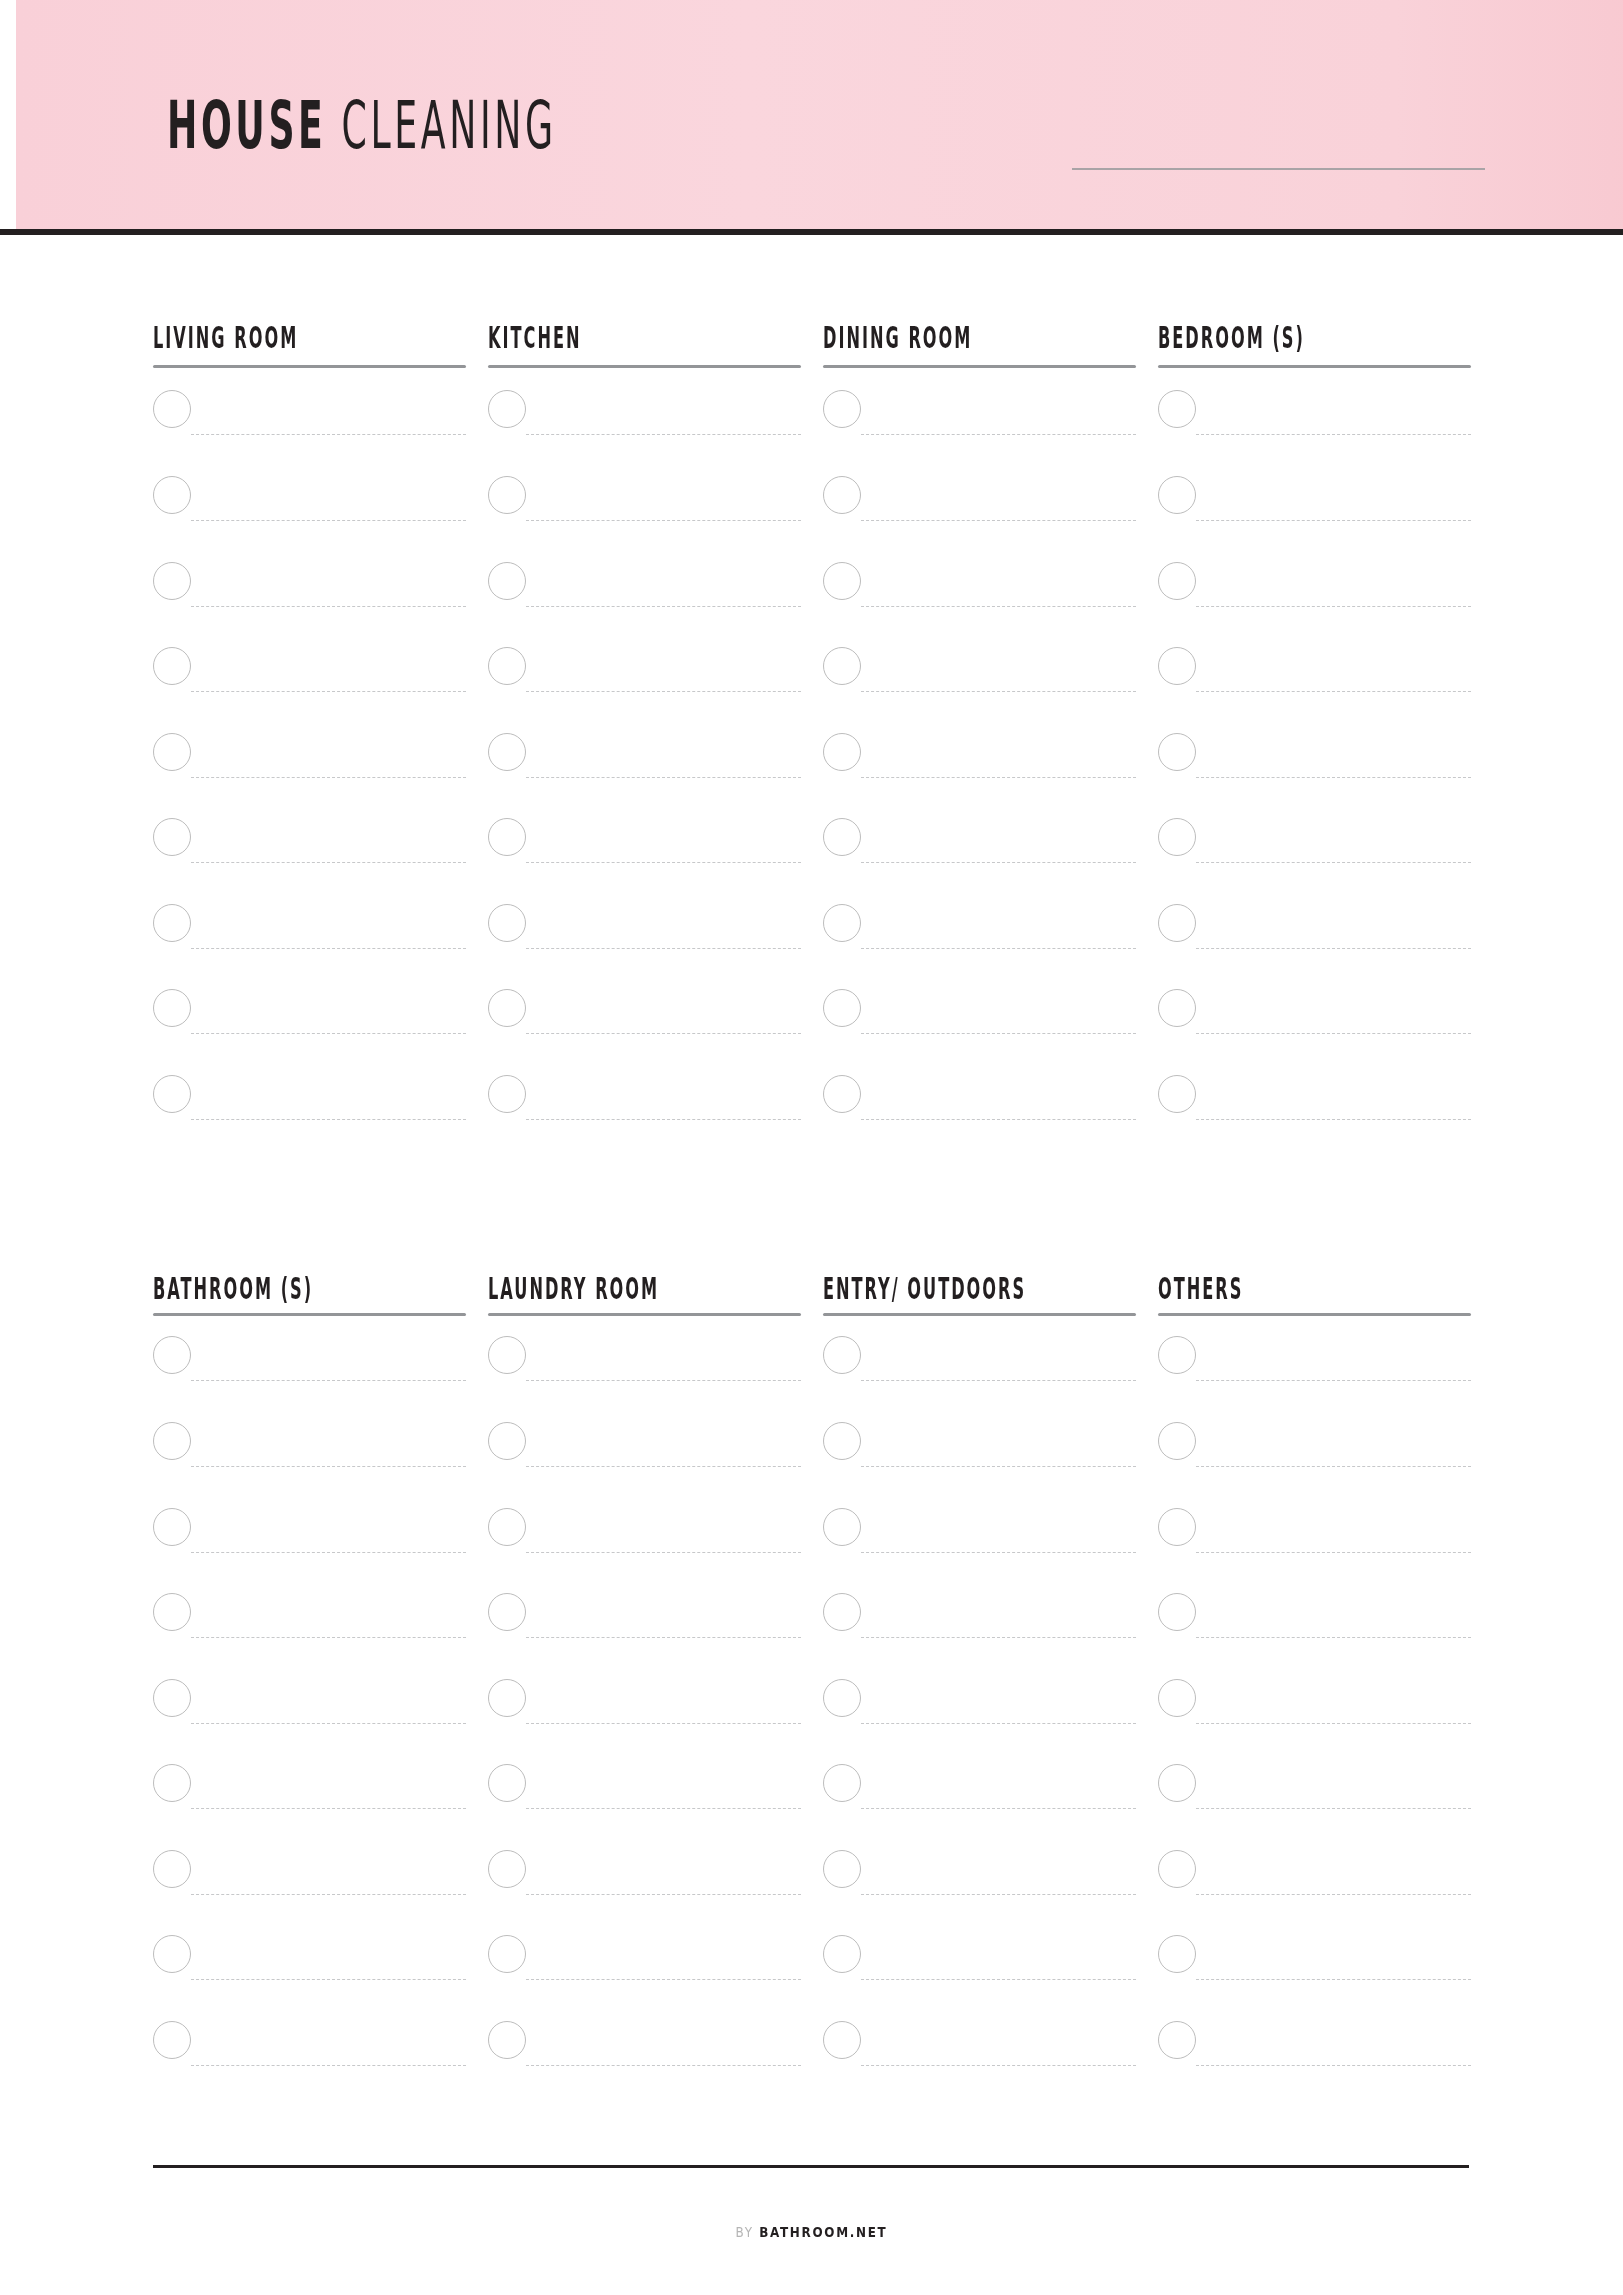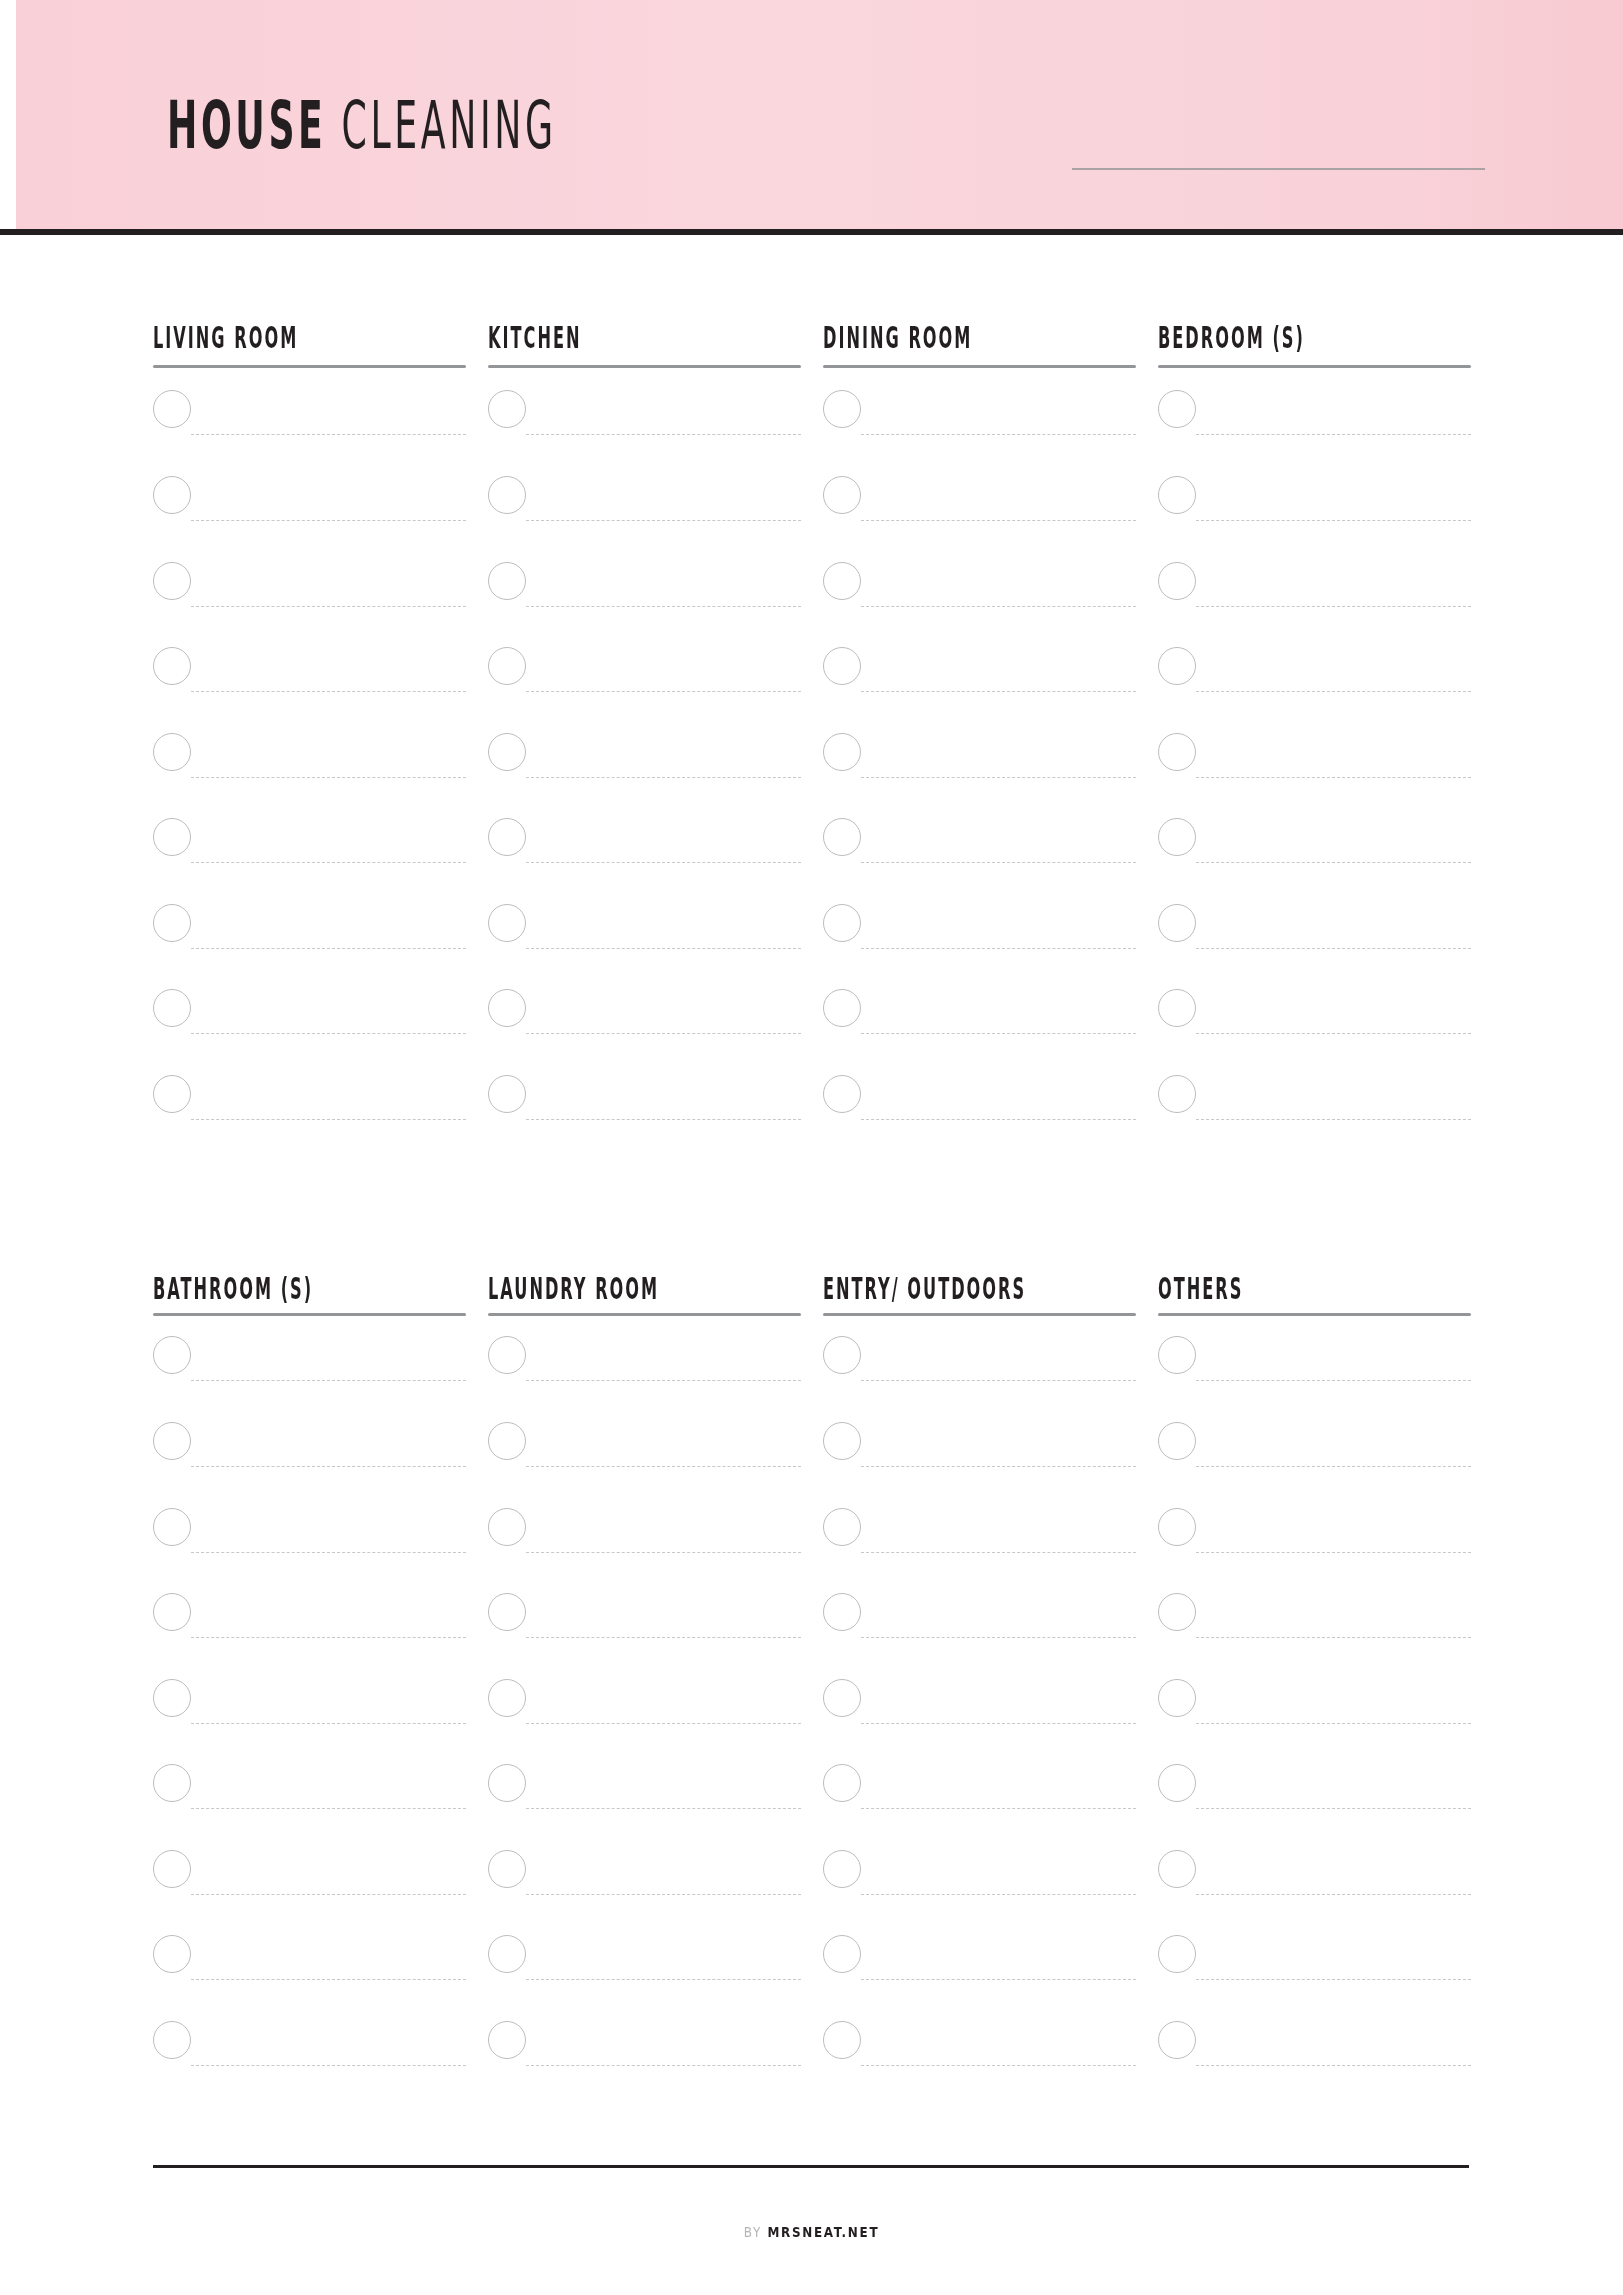--- a/index.html
+++ b/index.html
@@ -361,15 +361,15 @@
       <div class="item" style="top: 758px;">
         <div class="checkbox"></div>
         <div class="entry-line"></div>
       </div>
     </div>
   </div>
 
 <div class="footer-rule"></div>
 <div class="footer">
   <span class="by">BY</span>
-  <span class="site">MRSNEAT.NET</span>
+  <span class="site">BATHROOM.NET</span>
 </div>
 
 
 </body></html>

